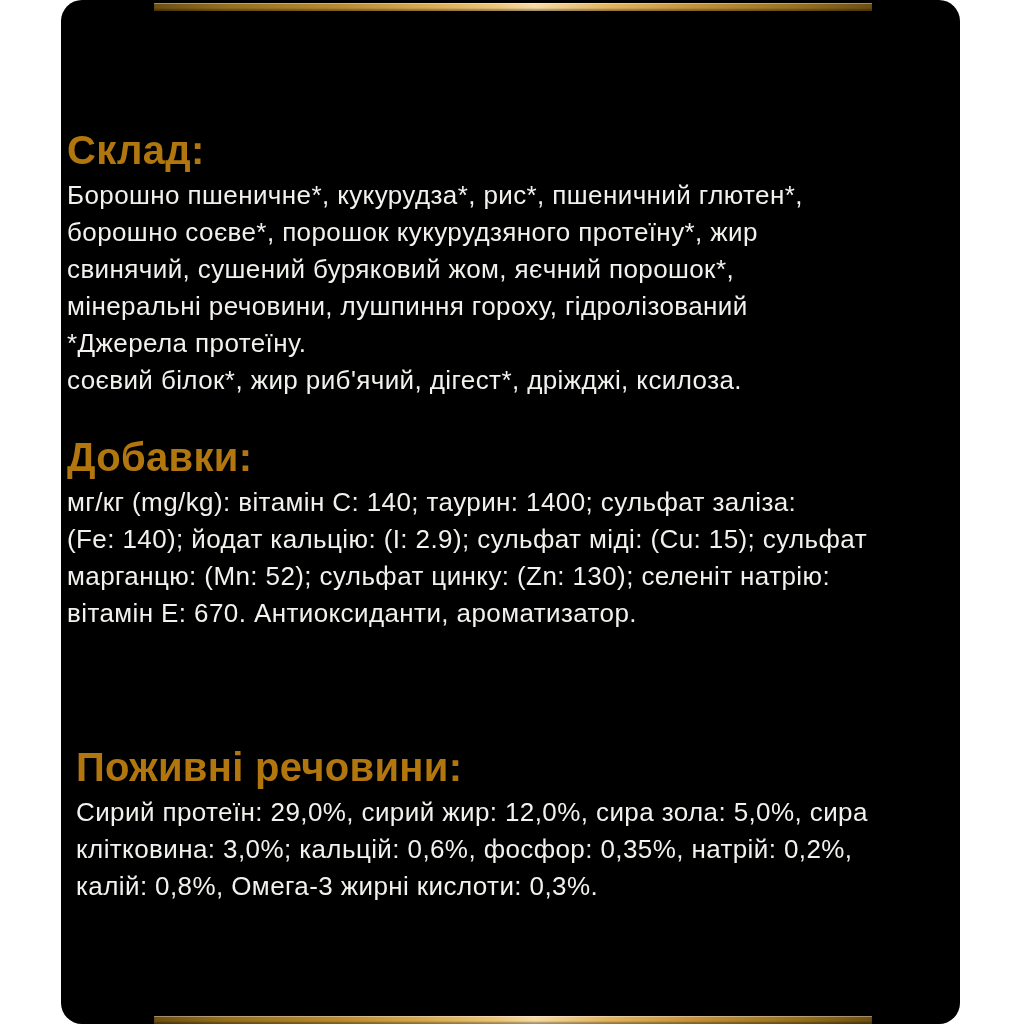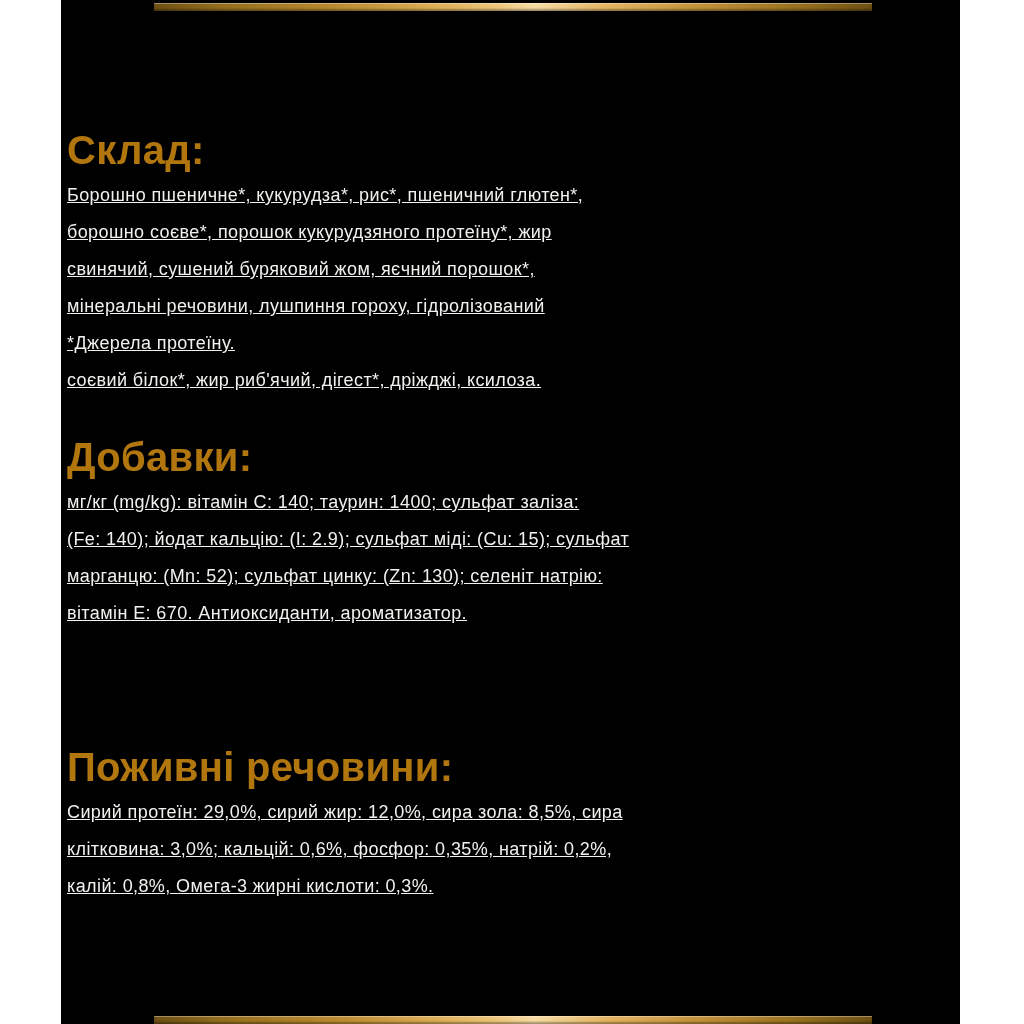--- a/index.html
+++ b/index.html
@@ -12,20 +12,21 @@
     font-family: "Liberation Sans", sans-serif;
   }
   .panel {
     position: absolute;
     left: 61px;
     top: 0;
     width: 899px;
     height: 1024px;
     background: #000000;
     overflow: hidden;
+    border-radius: 21px;
   }
   .gold-bar {
     position: absolute;
     left: 93px;
     width: 718px;
     height: 8px;
     background: linear-gradient(90deg,
       #6e5013 0%, #96701f 10%, #b98a30 25%, #d9ab52 38%,
       #eec77c 48%, #f7dca4 53%, #e4b562 63%, #c2913a 76%,
       #96701f 90%, #6e5013 100%);
@@ -33,36 +34,35 @@
   }
   .gold-bar-top { top: 3px; }
   .gold-bar-bottom { top: 1016px; }
   .sec {
     position: absolute;
     left: 6px;
     width: 890px;
   }
   .sec1 { top: 127px; }
   .sec2 { top: 434px; }
-  .sec3 { top: 744px; }
+  .sec3 { top: 744px; margin-left: 9px; }
   .heading {
     margin: 0 0 4px 0;
     font-size: 40px;
     line-height: 46px;
     font-weight: 700;
     color: #b1760e;
     letter-spacing: 0.3px;
   }
   .line {
-    font-size: 18px;
+    font-size: 26px;
     line-height: 37px;
     color: #f2f1ee;
     letter-spacing: 0.4px;
     white-space: nowrap;
-    text-decoration: underline;
   }
 </style>
 </head>
 <body>
 
 <div class="canvas">
   <div class="panel">
 
     <div class="gold-bar gold-bar-top"></div>
 
@@ -79,21 +79,21 @@
     <section class="sec sec2">
       <h2 class="heading">Добавки:</h2>
       <div class="line">мг/кг (mg/kg): вітамін C: 140; таурин: 1400; сульфат заліза:</div>
       <div class="line">(Fe: 140); йодат кальцію: (I: 2.9); сульфат міді: (Cu: 15); сульфат</div>
       <div class="line">марганцю: (Mn: 52); сульфат цинку: (Zn: 130); селеніт натрію:</div>
       <div class="line">вітамін E: 670. Антиоксиданти, ароматизатор.</div>
     </section>
 
     <section class="sec sec3">
       <h2 class="heading">Поживні речовини:</h2>
-      <div class="line">Сирий протеїн: 29,0%, сирий жир: 12,0%, сира зола: 8,5%, сира</div>
+      <div class="line">Сирий протеїн: 29,0%, сирий жир: 12,0%, сира зола: 5,0%, сира</div>
       <div class="line">клітковина: 3,0%; кальцій: 0,6%, фосфор: 0,35%, натрій: 0,2%,</div>
       <div class="line">калій: 0,8%, Омега-3 жирні кислоти: 0,3%.</div>
     </section>
 
     <div class="gold-bar gold-bar-bottom"></div>
 
   </div>
 </div>
 
 </body></html>

